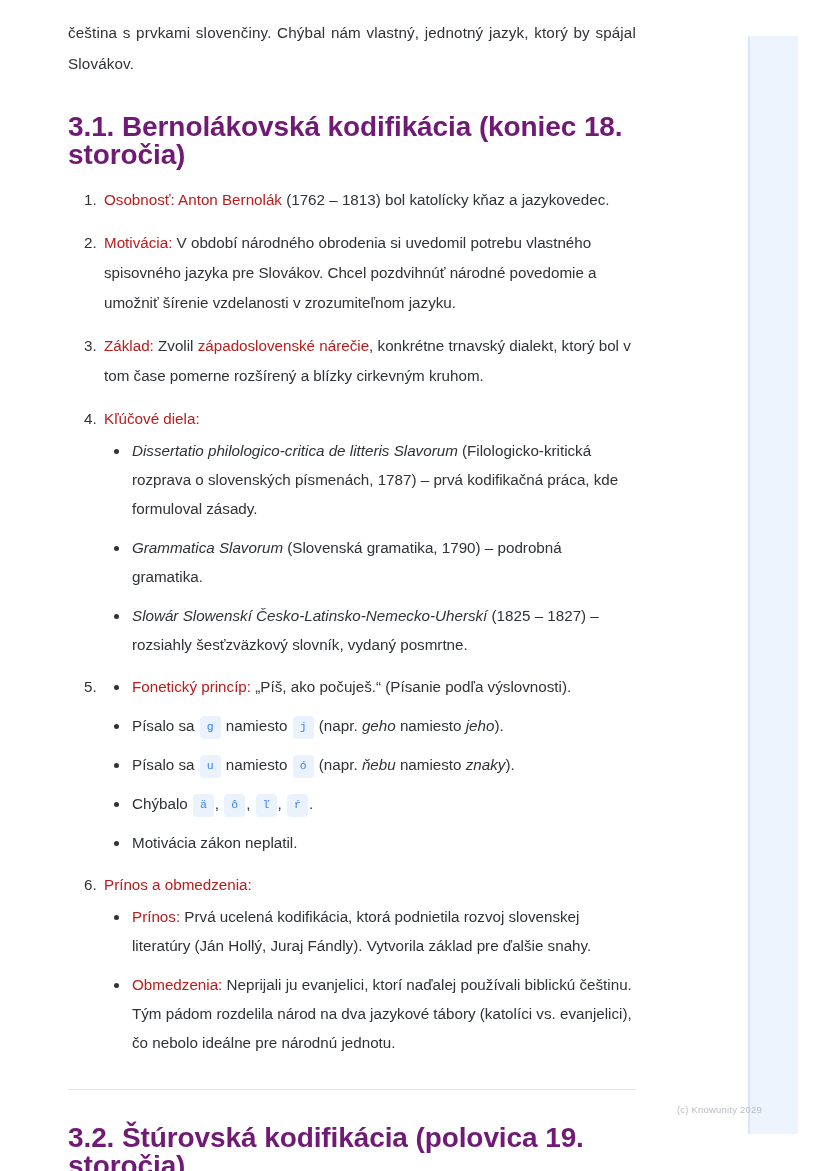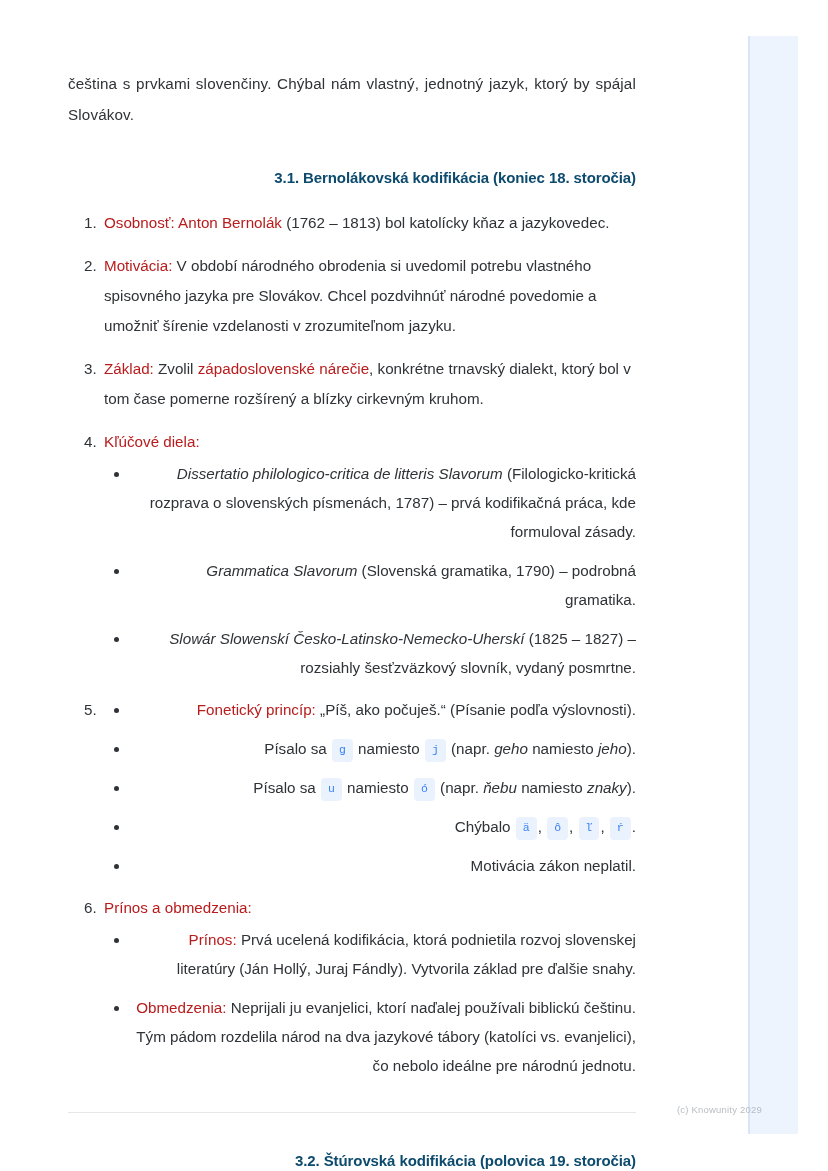--- a/index.html
+++ b/index.html
@@ -25,44 +25,43 @@
     top: 36px;
     width: 48px;
     height: 1098px;
     background: #eef4fd;
     border-left: 2px solid #d8e6f8;
   }
 
   .page {
     position: absolute;
     left: 0;
-    top: 8px;
+    top: 0;
     width: 828px;
     height: 880px;
     box-sizing: border-box;
-    padding: 60px 192px 0 68px;
+    padding: 17px 192px 0 68px;
   }
 
   p.intro {
     margin: 0;
     font-size: 15.2px;
     line-height: 31px;
     text-align: justify;
     color: #2f3337;
     letter-spacing: 0.01em;
   }
 
   h2.section-heading {
-    color: #0c4a6e;
-    font-size: 15px;
+    color: #701a75;
+    font-size: 28px;
     line-height: 28px;
     font-weight: 700;
     margin: 34px 0 16px 0;
     letter-spacing: -0.1px;
-    text-align: right;
   }
 
   ol.main-list {
     margin: 0;
     padding: 0 0 0 33px;
     list-style-position: outside;
     list-style-type: decimal;
   }
   ol.main-list > li {
     font-size: 15.2px;
@@ -73,21 +72,20 @@
   }
   ol.main-list > li::marker {
     color: #2f3337;
     font-weight: 400;
   }
 
   ul.sub-list {
     margin: 2px 0 0 0;
     padding: 0 0 0 26px;
     list-style-type: disc;
-    text-align: right;
   }
   ul.sub-list > li {
     font-size: 15.2px;
     line-height: 29px;
     margin: 0 0 10px 0;
     padding-left: 2px;
   }
   ul.sub-list > li:last-child { margin-bottom: 0; }
   ul.sub-list > li::marker { color: #2f3337; }
 

